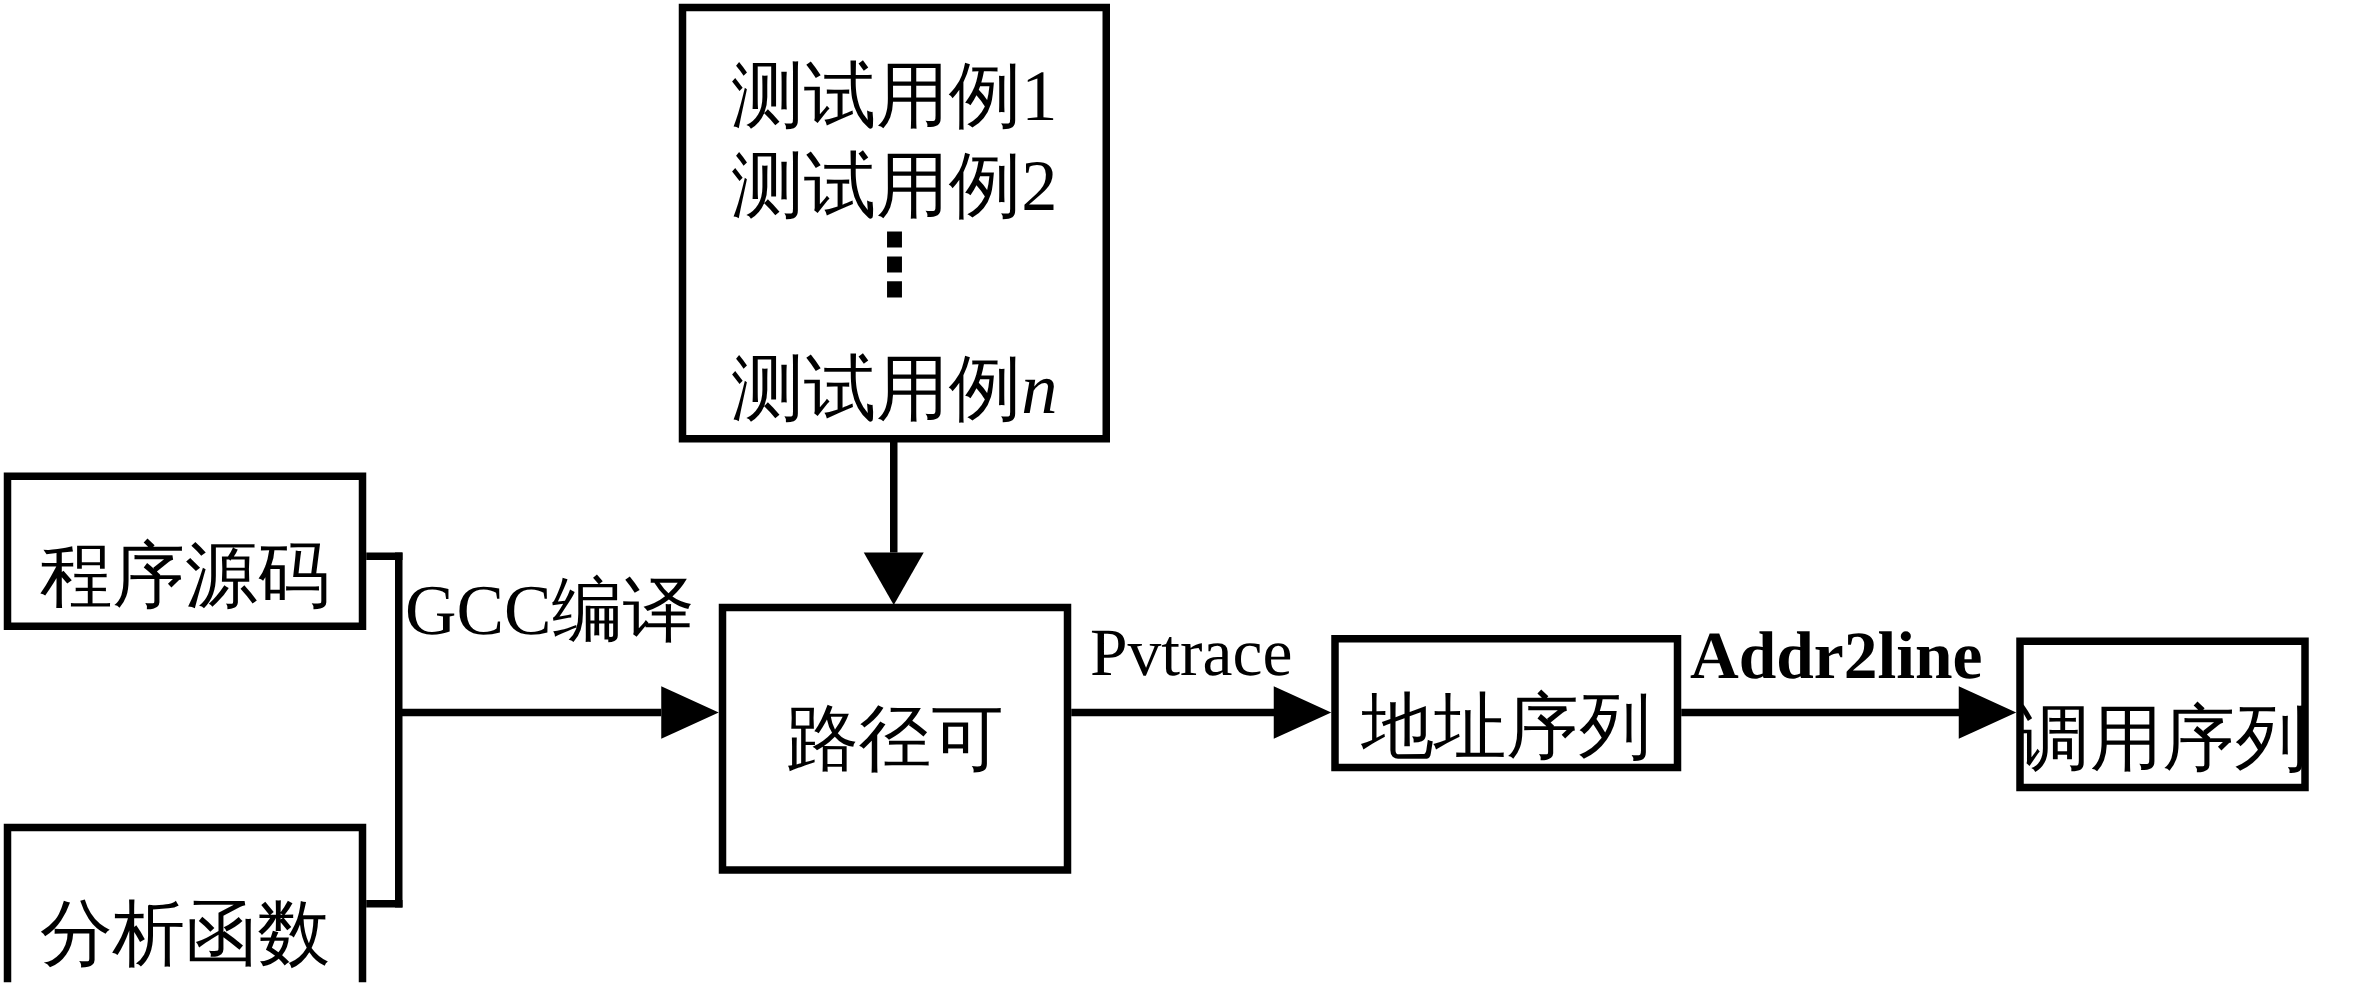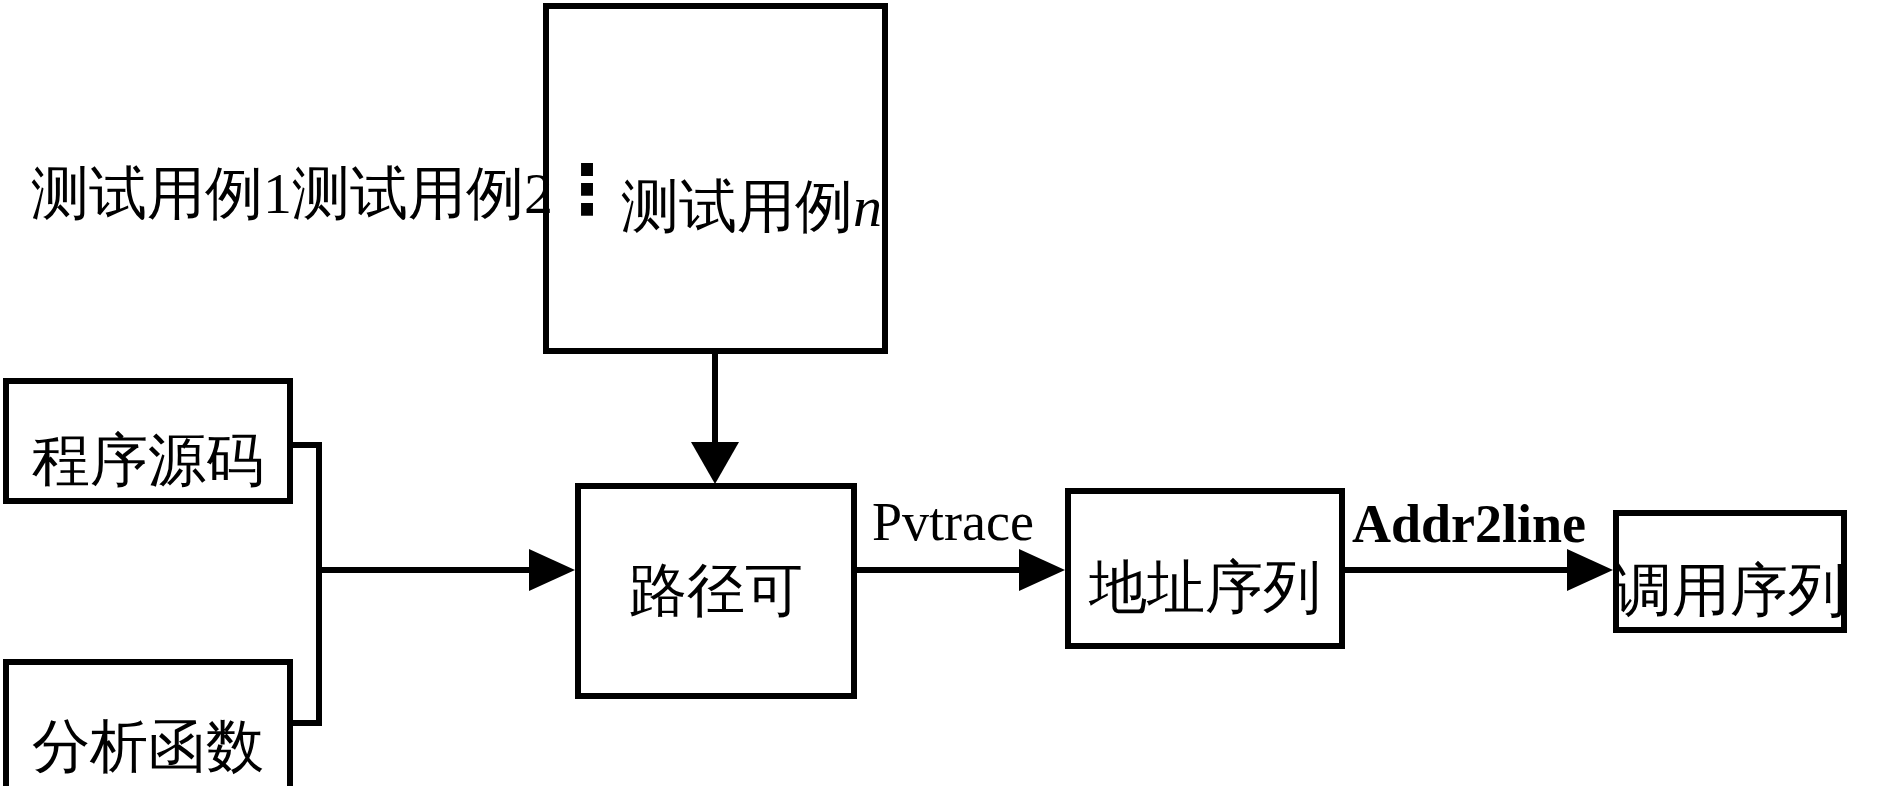--- a/index.html
+++ b/index.html
@@ -32,22 +32,22 @@
     white-space: nowrap;
     margin-top: 40px;
   }
   .tracer-label {
     font-size: 58px;
     line-height: 74px;
     white-space: nowrap;
   }
   
   .top-box {
-    flex-direction: row;
-    justify-content: flex-end;
+    flex-direction: column;
+    justify-content: center;
     padding-top: 30px;
   }
   .tb-line {
     font-size: 58px;
     line-height: 72px;
     white-space: nowrap;
   }
   .tb-dots {
     height: 64px;
     font-family: "DejaVu Sans", sans-serif;
@@ -89,21 +89,21 @@
   }
   #gcc-label { left: 324px; top: 458px; font-size: 57px; }
   #pvtrace-label { left: 872px; top: 493px; font-size: 54px; }
   #addr2line-label { left: 1352px; top: 495px; font-size: 54px; font-weight: bold; }
 
   
   #test-cases-box { left: 543px; top: 3px;   width: 345px; height: 351px; }
   #source-box     { left: 3px;   top: 378px; width: 290px; height: 126px; }
   #analysis-box   { left: 3px;   top: 659px; width: 290px; height: 136px; }
   #tracer-box     { left: 575px; top: 483px; width: 282px; height: 216px; }
-  #address-box    { left: 1065px;top: 488px; width: 280px; height: 161px; }
+  #address-box    { left: 1065px;top: 508px; width: 280px; height: 109px; }
   #call-box       { left: 1613px;top: 510px; width: 234px; height: 123px; }
 
   
   #stub-source    { left: 293px; top: 442px; width: 29px;  height: 6px; }
   #stub-analysis  { left: 293px; top: 720px; width: 29px;  height: 6px; }
   #bracket-v      { left: 316px; top: 442px; width: 6px;   height: 284px; }
   #gcc-shaft      { left: 316px; top: 567px; width: 213px; height: 6px; }
   #gcc-head       { left: 529px; top: 549px; }
   #tests-shaft    { left: 712px; top: 353px; width: 6px;   height: 89px; }
   #tests-head     { left: 691px; top: 442px; }
@@ -155,16 +155,17 @@
 
   <div class="line" id="tests-shaft"></div>
   <div class="arrowhead head-down" id="tests-head"></div>
 
   <div class="line" id="pvtrace-shaft"></div>
   <div class="arrowhead head-right" id="pvtrace-head"></div>
 
   <div class="line" id="addr-shaft"></div>
   <div class="arrowhead head-right" id="addr-head"></div>
 
+  <div class="edge-label" id="gcc-label">GCC编译</div>
   <div class="edge-label" id="pvtrace-label">Pvtrace</div>
   <div class="edge-label" id="addr2line-label">Addr2line</div>
 
 </div>
 
 </body></html>

